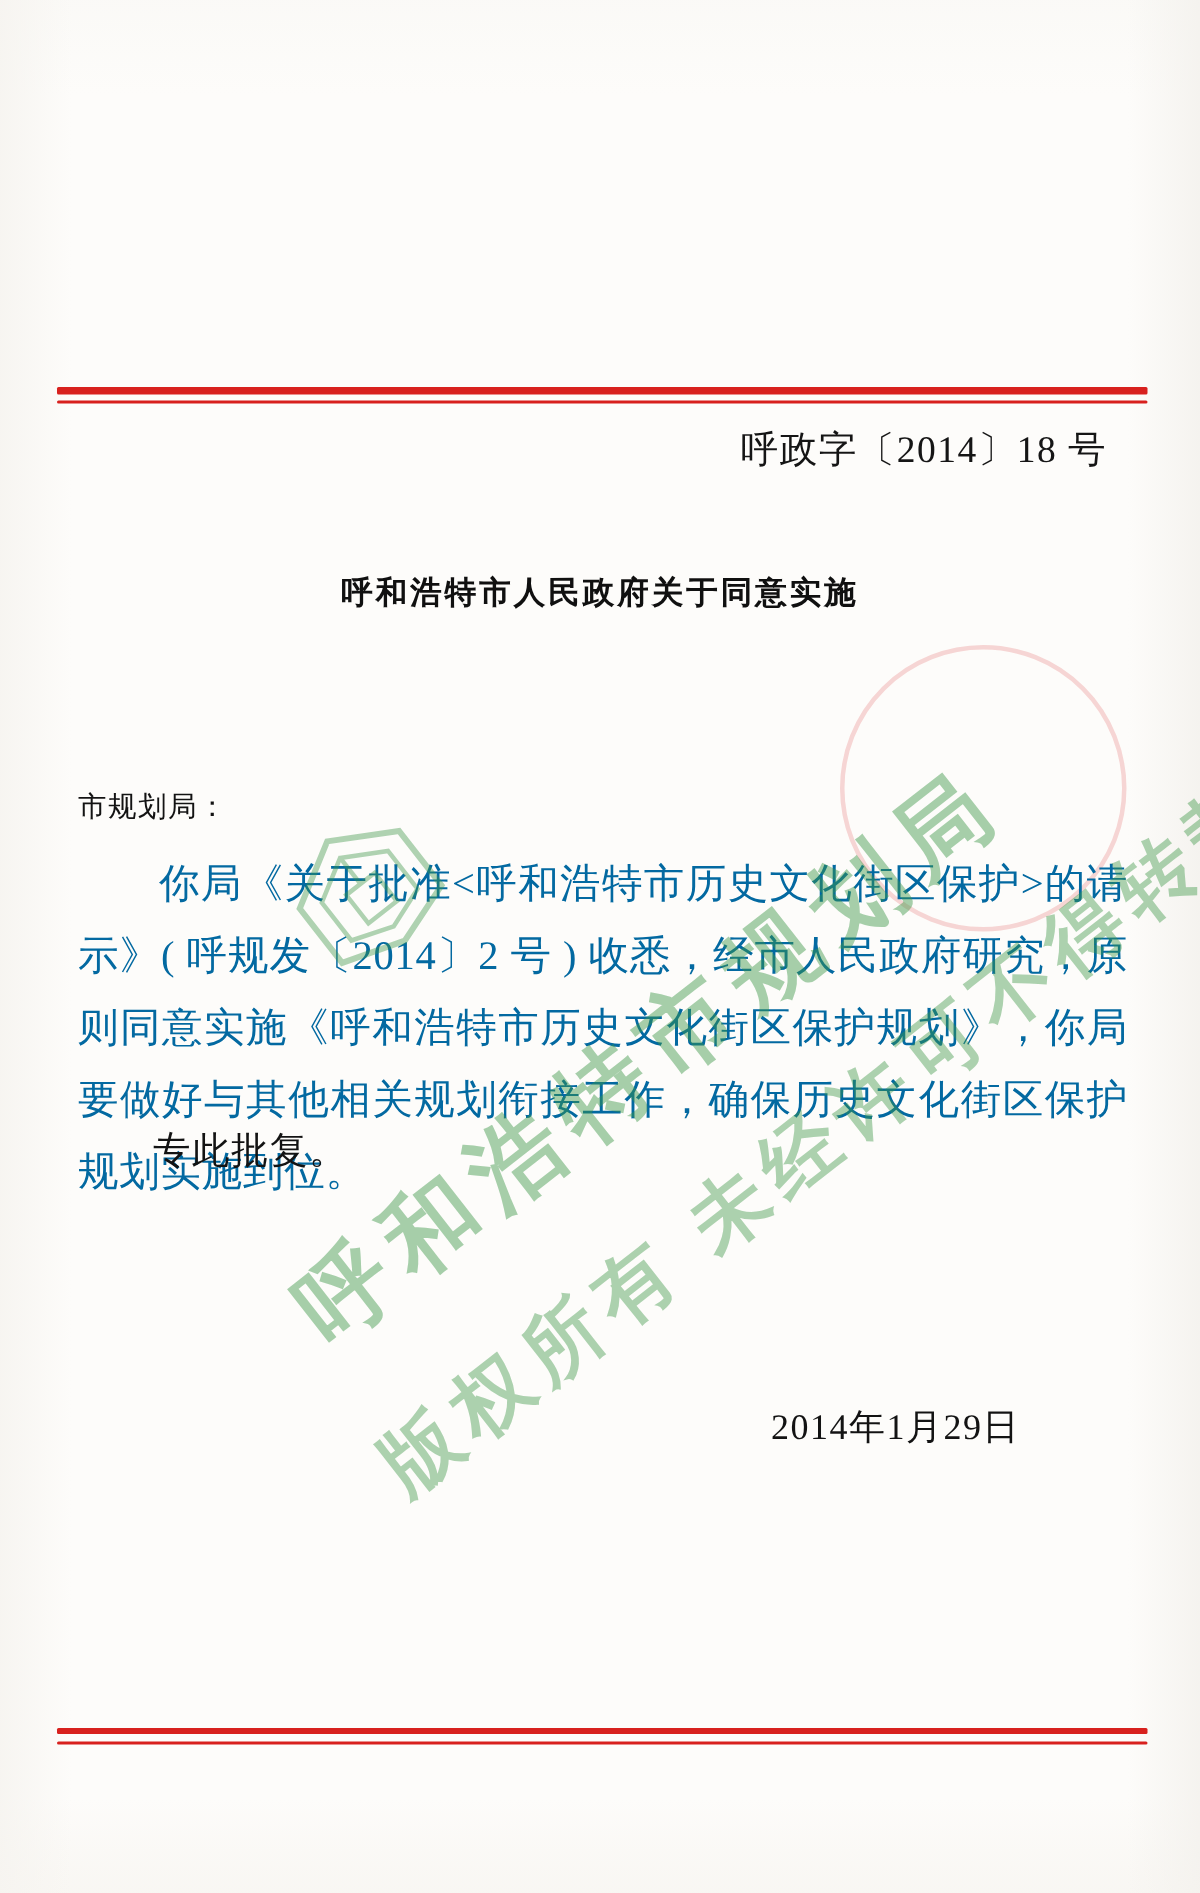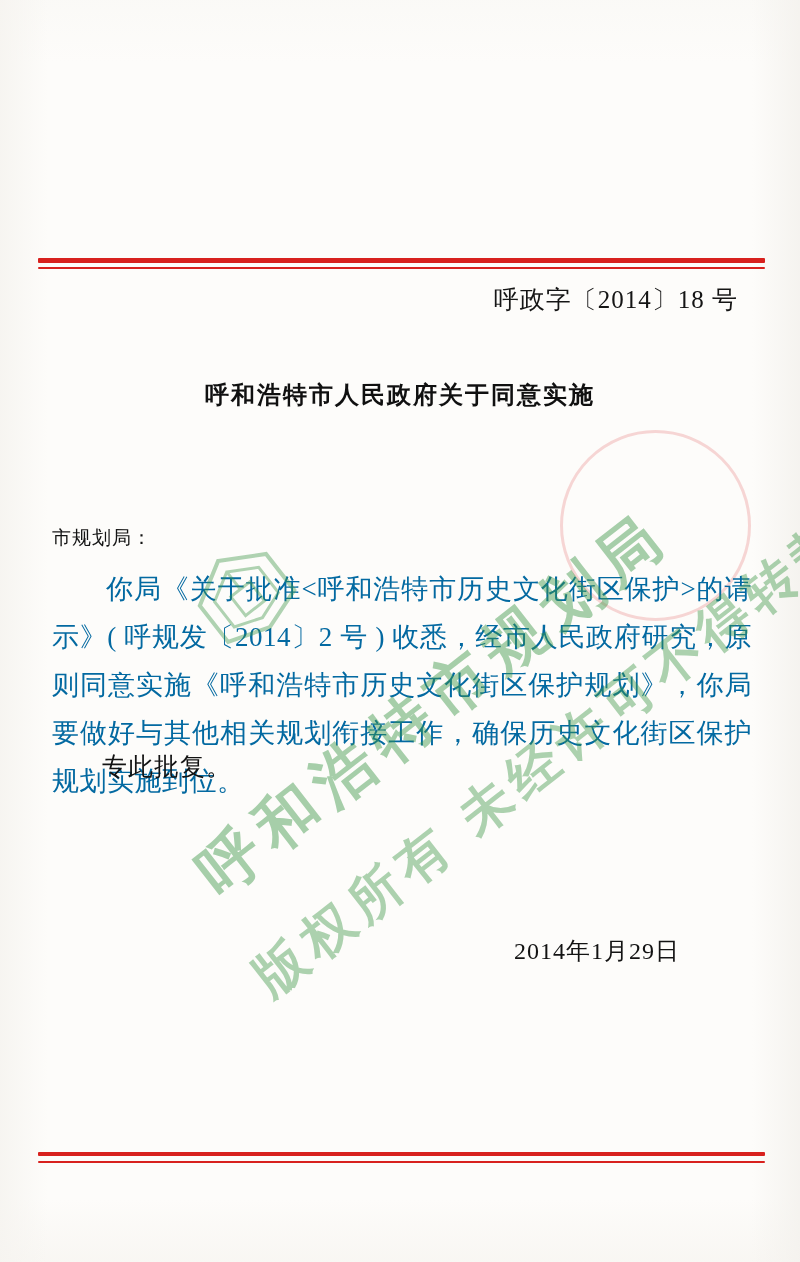--- a/index.html
+++ b/index.html
@@ -68,21 +68,21 @@
   
   .title-block {
     position: absolute;
     top: 372px;
     left: 0;
     width: 800px;
     text-align: center;
     color: #101010;
   }
   .title-line {
-    font-size: 24px;
+    font-size: 21px;
     font-weight: bold;
     letter-spacing: 2px;
     line-height: 47px;
     font-family: "Liberation Serif", serif;
   }
 
   
   .recipient {
     position: absolute;
     top: 525px;

